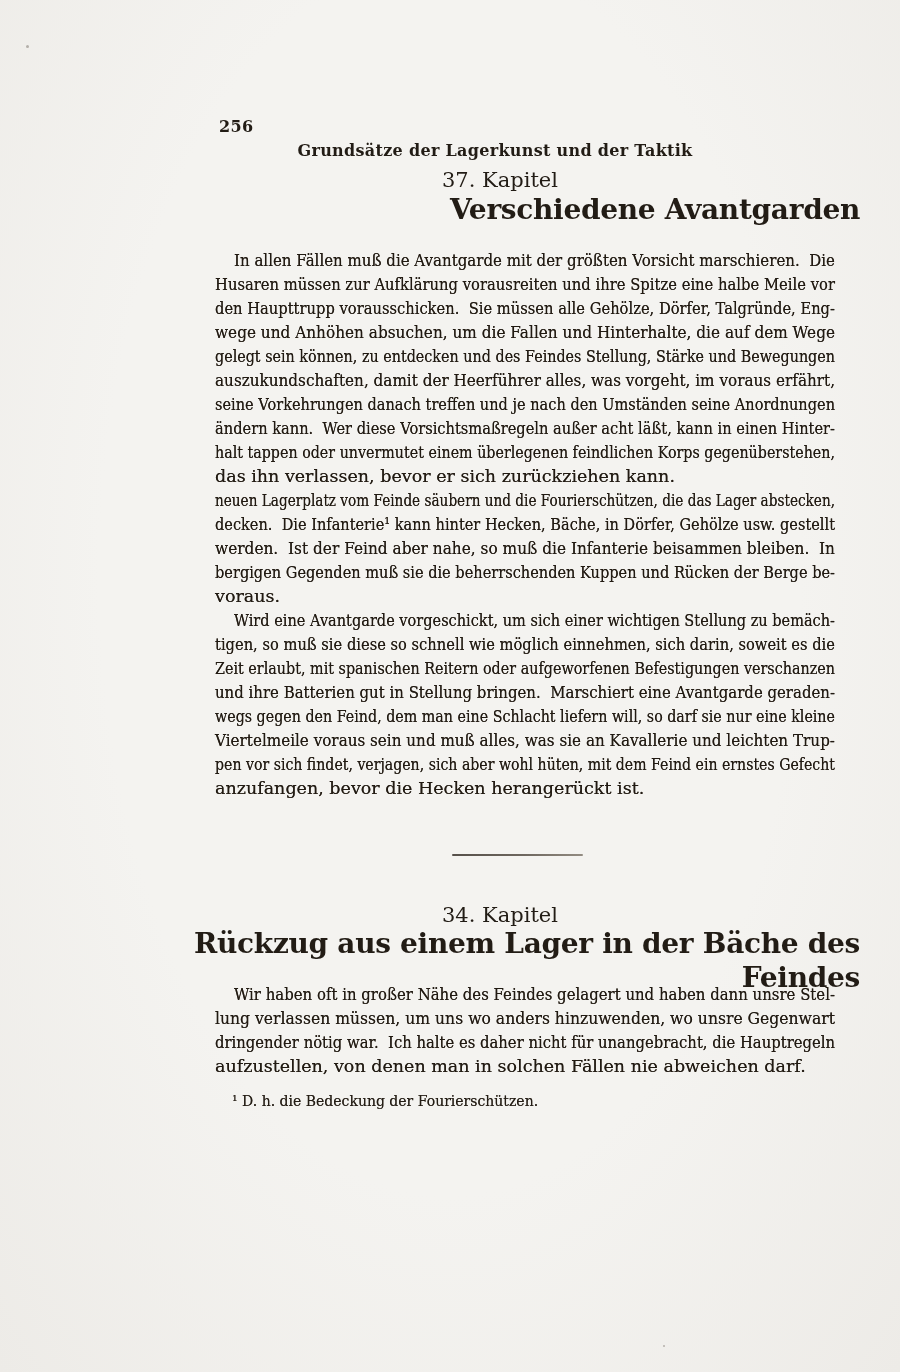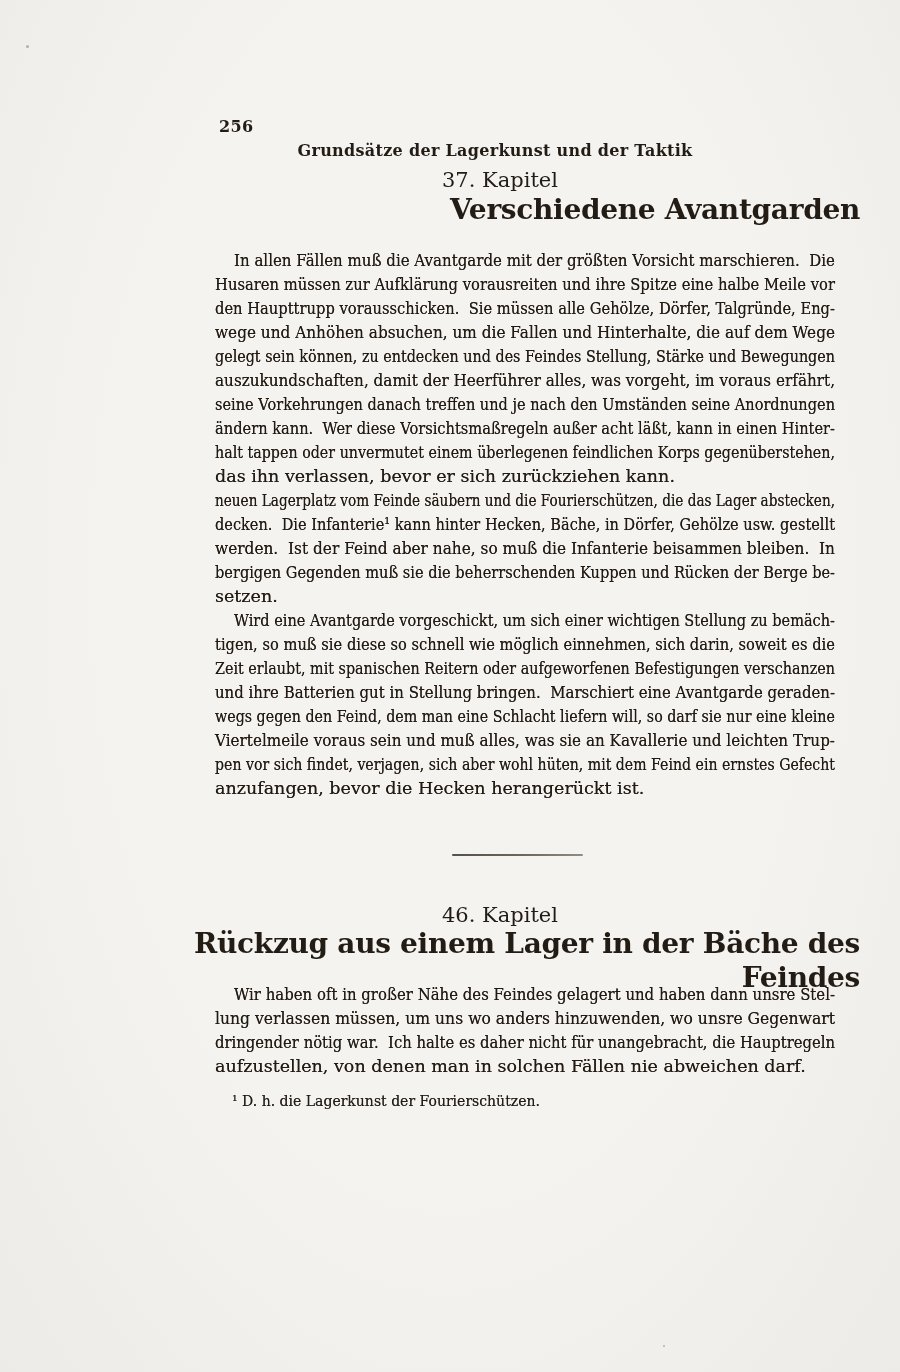--- a/index.html
+++ b/index.html
@@ -102,47 +102,47 @@
           <div class="line"><span style="transform: scaleX(0.830473);">seine Vorkehrungen danach treffen und je nach den Umständen seine Anordnungen</span></div>
           <div class="line"><span style="transform: scaleX(0.835474);">ändern kann.  Wer diese Vorsichtsmaßregeln außer acht läßt, kann in einen Hinter-</span></div>
           <div class="line"><span style="transform: scaleX(0.814801);">halt tappen oder unvermutet einem überlegenen feindlichen Korps gegenüberstehen,</span></div>
           <div class="line last"><span>das ihn verlassen, bevor er sich zurückziehen kann.</span></div>
         </div>
         <div class="para">
           <div class="line"><span style="transform: scaleX(0.778161);">neuen Lagerplatz vom Feinde säubern und die Fourierschützen, die das Lager abstecken,</span></div>
           <div class="line"><span style="transform: scaleX(0.83023);">decken.  Die Infanterie¹ kann hinter Hecken, Bäche, in Dörfer, Gehölze usw. gestellt</span></div>
           <div class="line"><span style="transform: scaleX(0.877313);">werden.  Ist der Feind aber nahe, so muß die Infanterie beisammen bleiben.  In</span></div>
           <div class="line"><span style="transform: scaleX(0.831587);">bergigen Gegenden muß sie die beherrschenden Kuppen und Rücken der Berge be-</span></div>
-          <div class="line last"><span>setzen.</span></div>
+          <div class="line last"><span>voraus.</span></div>
         </div>
         <div class="para">
           <div class="line indent"><span style="transform: scaleX(0.829985);">Wird eine Avantgarde vorgeschickt, um sich einer wichtigen Stellung zu bemäch-</span></div>
           <div class="line"><span style="transform: scaleX(0.838652);">tigen, so muß sie diese so schnell wie möglich einnehmen, sich darin, soweit es die</span></div>
           <div class="line"><span style="transform: scaleX(0.818718);">Zeit erlaubt, mit spanischen Reitern oder aufgeworfenen Befestigungen verschanzen</span></div>
           <div class="line"><span style="transform: scaleX(0.853682);">und ihre Batterien gut in Stellung bringen.  Marschiert eine Avantgarde geraden-</span></div>
           <div class="line"><span style="transform: scaleX(0.814567);">wegs gegen den Feind, dem man eine Schlacht liefern will, so darf sie nur eine kleine</span></div>
           <div class="line"><span style="transform: scaleX(0.867645);">Viertelmeile voraus sein und muß alles, was sie an Kavallerie und leichten Trup-</span></div>
           <div class="line"><span style="transform: scaleX(0.806144);">pen vor sich findet, verjagen, sich aber wohl hüten, mit dem Feind ein ernstes Gefecht</span></div>
           <div class="line last"><span>anzufangen, bevor die Hecken herangerückt ist.</span></div>
         </div>
       </div>
   </section>
 
   <div class="abs divider"></div>
 
   <section>
-    <div class="abs kicker kicker-27">46. Kapitel</div>
+    <div class="abs kicker kicker-27">34. Kapitel</div>
     <div class="abs chapter-title title-27">Rückzug aus einem Lager in der Bäche des Feindes</div>
     <div class="abs body-block body-27">
         <div class="para">
           <div class="line indent"><span style="transform: scaleX(0.852577);">Wir haben oft in großer Nähe des Feindes gelagert und haben dann unsre Stel-</span></div>
           <div class="line"><span style="transform: scaleX(0.891966);">lung verlassen müssen, um uns wo anders hinzuwenden, wo unsre Gegenwart</span></div>
           <div class="line"><span style="transform: scaleX(0.846182);">dringender nötig war.  Ich halte es daher nicht für unangebracht, die Hauptregeln</span></div>
           <div class="line last"><span>aufzustellen, von denen man in solchen Fällen nie abweichen darf.</span></div>
         </div>
       </div>
   </section>
 
-  <div class="abs footnote">¹ D. h. die Lagerkunst der Fourierschützen.</div>
+  <div class="abs footnote">¹ D. h. die Bedeckung der Fourierschützen.</div>
 
   <div class="abs speck speck-1"></div>
   <div class="abs speck speck-3"></div>
 </div>
 
 </body></html>

